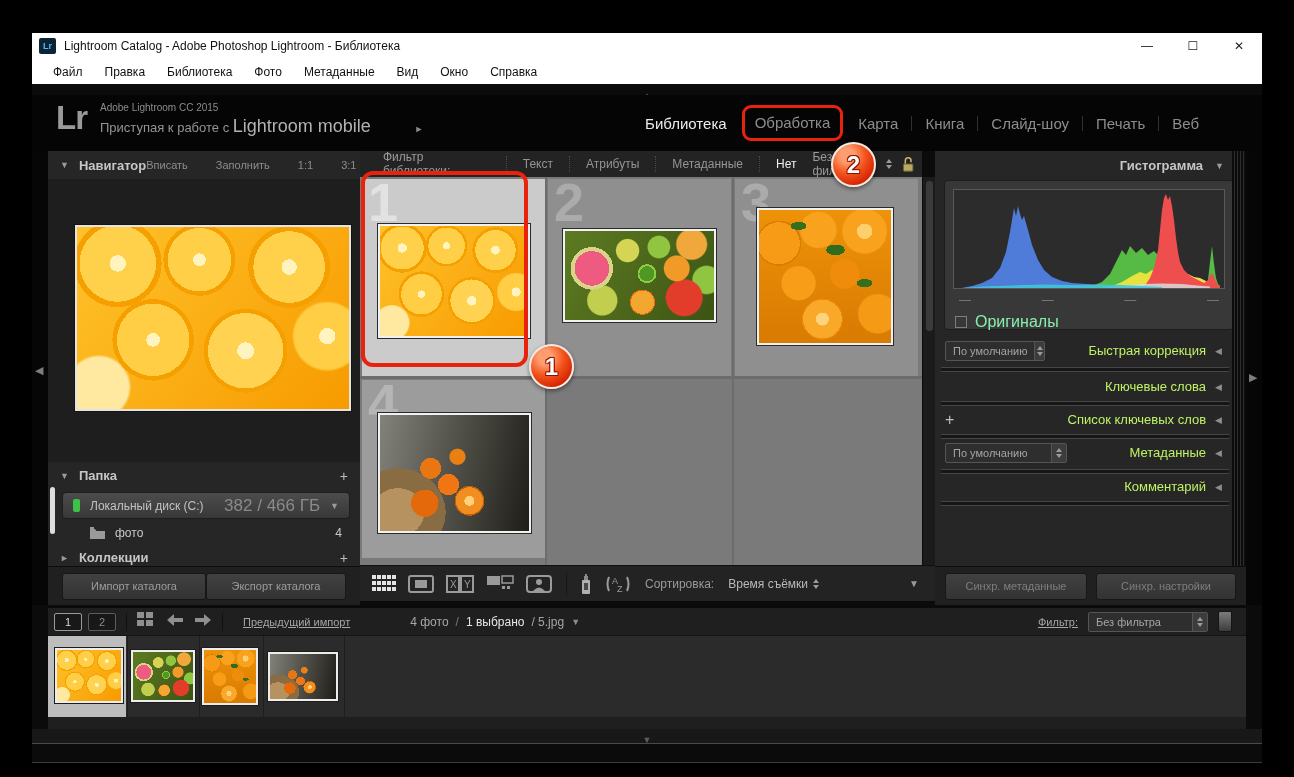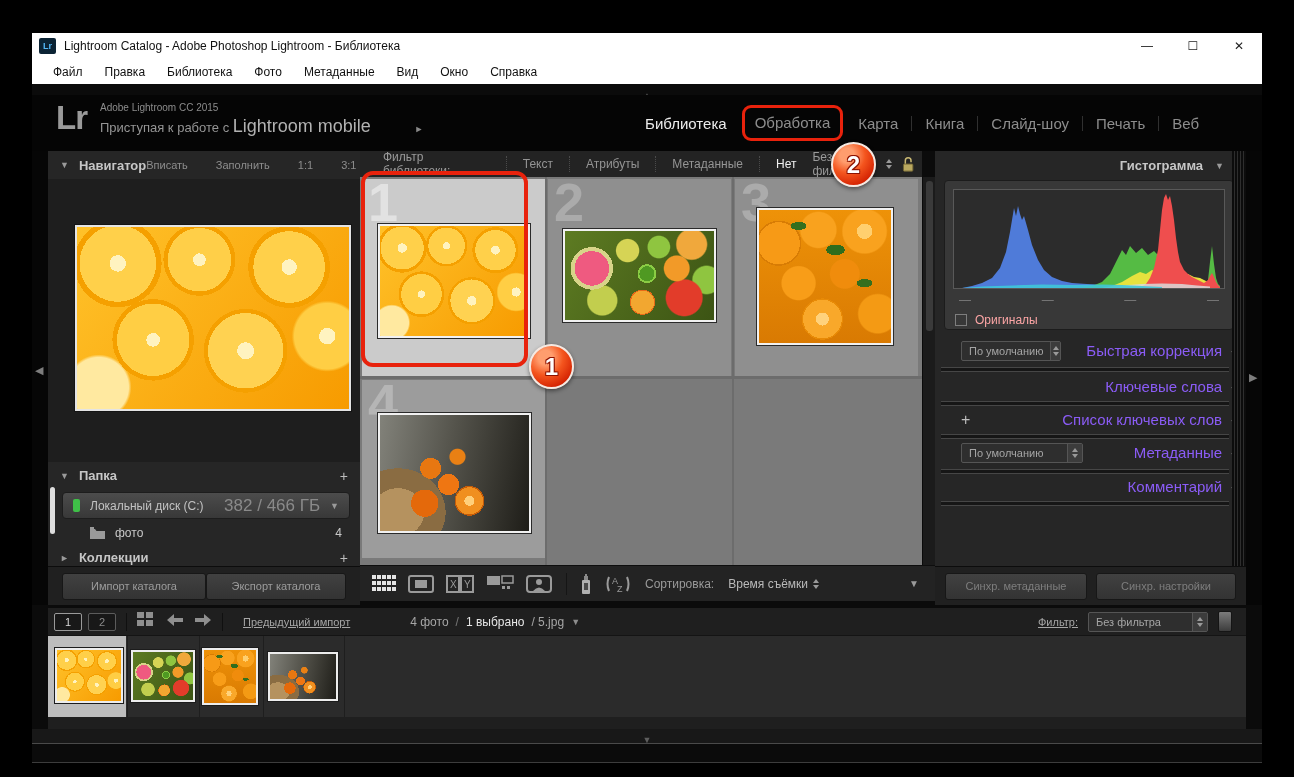--- a/index.html
+++ b/index.html
@@ -138,23 +138,23 @@
 
   
   .right-panel { position:absolute; left:935px; top:151px; width:311px; height:454px; background:#262626; }
   .rp-ribs { position:absolute; left:1232px; top:151px; width:14px; height:454px; background:repeating-linear-gradient(90deg,#0c0c0c 0 2px,#2e2e2e 2px 3px); }
   .histo-hdr { height:29px; display:flex; align-items:center; justify-content:flex-end; padding-right:22px; gap:12px; }
   .histo-box { position:absolute; left:9px; top:29px; width:290px; height:150px; background:#383838; border:1px solid #1c1c1c; border-radius:4px; }
   .histo-chart { position:absolute; left:8px; top:8px; width:272px; height:100px; background:#2c2c2c; border:1px solid #595959; }
   .histo-dashes { position:absolute; left:8px; top:112px; width:272px; display:flex; justify-content:space-between; padding:0 6px; color:#7d7d7d; font-size:12px; }
   .orig-row { position:absolute; left:10px; top:132px; display:flex; align-items:center; gap:8px; }
   .checkbox { width:12px; height:12px; border:1px solid #7e7e7e; background:transparent; }
-  .orig-label { font-size:12px; color:#fca5a5; }
-  .rp-row { position:absolute; left:16px; width:297px; height:27px; display:flex; align-items:center; padding:0 10px;justify-content:center; }
-  .rp-label { margin-left:auto; font-size:15px; color:#8b5cf6; }
+  .orig-label { font-size:16px; color:#86efac; }
+  .rp-row { position:absolute; left:0; width:297px; height:27px; display:flex; align-items:center; padding:0 10px;justify-content:center; }
+  .rp-label { margin-left:auto; font-size:13px; color:#bef264; }
   .rp-arrow { font-size:9px; color:#8d8d8d; margin-left:9px; }
   .rp-sep { position:absolute; left:6px; width:288px; height:5px; border-top:1px solid #464646; border-bottom:1px solid #464646; background:#161616; }
   .dd { height:20px; background:#2e2e2e; border:1px solid #555; border-radius:2px; display:flex; align-items:center; }
   .dd .val { font-size:11px; color:#a5a5a5; padding:0 7px; flex:1; white-space:nowrap; }
   .dd .spinbox { width:15px; align-self:stretch; border-left:1px solid #555; background:#3c3c3c; display:flex; align-items:center; justify-content:center; }
   .btn-row-r { position:absolute; left:935px; top:566px; width:311px; height:39px; background:#202020; border-top:1px solid #0c0c0c; display:flex; align-items:center; justify-content:space-between; padding:0 10px; }
   .gray-btn.dim { color:#7e7e7e; }
 
   .ud { display:inline-flex; flex-direction:column; gap:2px; }
   .ud i { display:block; width:0; height:0; border-left:3px solid transparent; border-right:3px solid transparent; }

